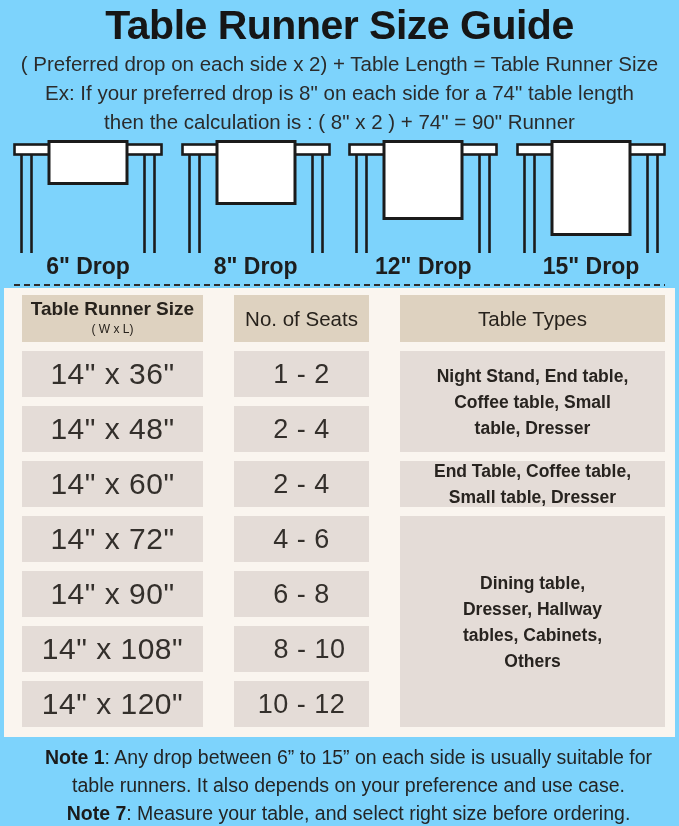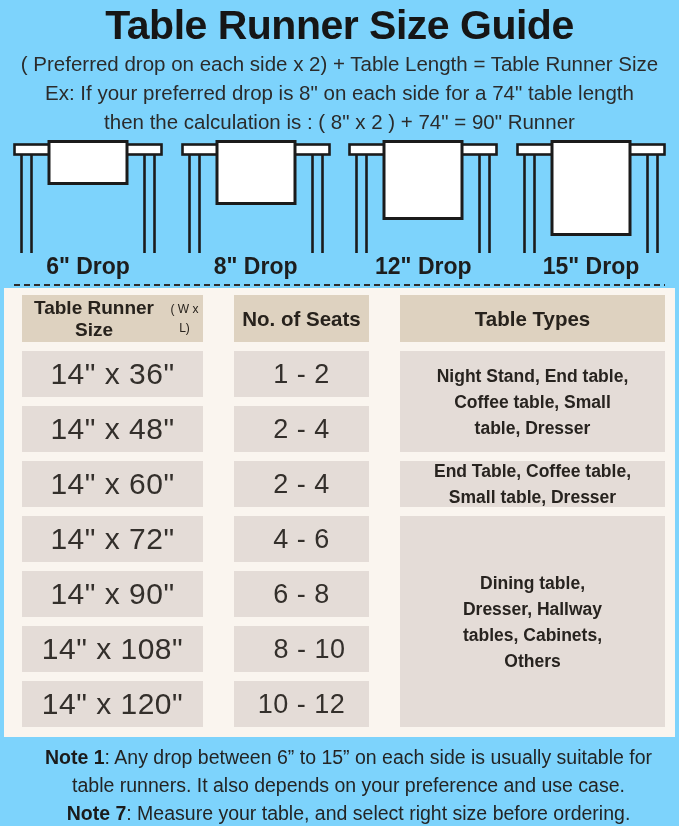--- a/index.html
+++ b/index.html
@@ -28,24 +28,24 @@
     padding:7px 10px 10px 18px;
   }
   .size-grid{
     display:grid;
     grid-template-columns:181px 135px 265px;
     grid-template-rows:47px;
     grid-auto-rows:46px;
     column-gap:31px;row-gap:9px;
   }
   .cell{display:flex;align-items:center;justify-content:center;text-align:center;}
-  .cell.header{background:var(--header-cell,#ded2c0);color:#27221c;flex-direction:row;}
+  .cell.header{background:var(--header-cell,#ded2c0);color:#27221c;flex-direction:column;}
   .cell.header .h-line1{font-size:19px;font-weight:700;line-height:22px;}
   .cell.header .h-line2{font-size:12px;font-weight:400;line-height:19px;}
-  .cell.header.single{font-size:20.5px;font-weight:700;}
+  .cell.header.single{font-size:20.5px;font-weight:400;}
   .cell.body{background:var(--row-cell,#e4dcd7);color:#332f2b;}
   .cell.size{font-size:30px;font-weight:400;letter-spacing:0.5px;}
   .cell.seats{font-size:27px;font-weight:400;letter-spacing:0.5px;}
   .cell.types{font-size:17.5px;font-weight:700;line-height:26px;white-space:pre-line;color:#27231f;}
   
   .notes{margin-top:6px;text-align:center;font-size:19.5px;line-height:28px;color:#242424;padding-left:18px;}
   .notes p{margin:0;}
   .notes b{font-weight:700;color:#1b1b1b;}
   .notes span{white-space:pre-line;}
 </style>

